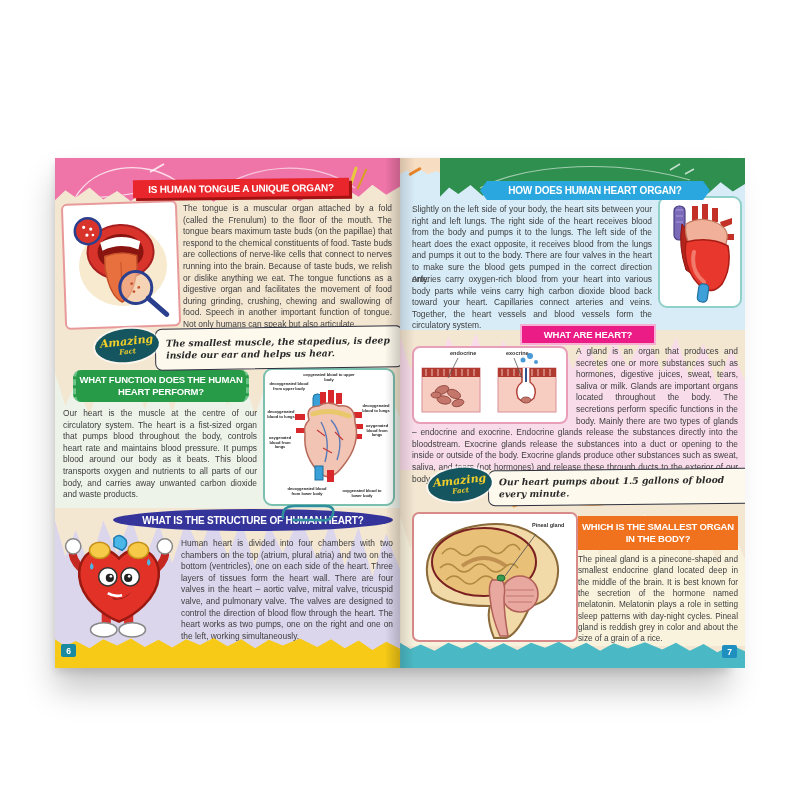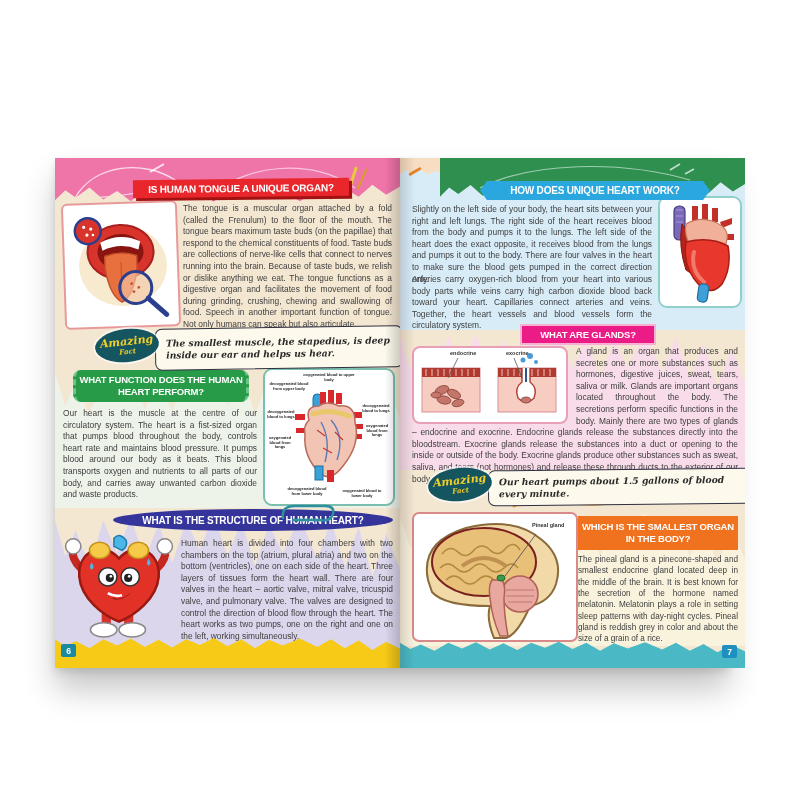--- a/index.html
+++ b/index.html
@@ -158,21 +158,21 @@
       <div class="torn-b" style="position:absolute;left:0;top:0;width:200px;height:18px;background:var(--peach_band);"></div>
       <div class="torn-b" style="position:absolute;left:40px;top:0;width:305px;height:42px;background:var(--green_band);">
         <svg width="305" height="42">
           <path d="M40 30 C 90 4, 180 2, 250 22" fill="none" stroke="rgba(255,255,255,.55)" stroke-width="1.2"></path>
           <path d="M230 12 l10 -6 M245 16 l9 -5" stroke="rgba(255,255,255,.7)" stroke-width="1.6"></path>
         </svg>
       </div>
       <div style="position:absolute;left:8px;top:12px;width:14px;height:3px;background:#e88428;transform:rotate(-30deg);border-radius:2px;"></div>
 
       <div class="banner" style="position:absolute;left:80px;top:23px;width:230px;height:19px;background:var(--banner_blue);font-size:10px;clip-path:polygon(3% 0,97% 0,100% 50%,97% 100%,3% 100%,0 50%);">
-        <span>HOW DOES UNIQUE HEART WORK?</span>
+        <span>HOW DOES HUMAN HEART ORGAN?</span>
       </div>
 
       <div class="para" style="position:absolute;left:12px;top:46px;width:240px;">Slightly on the left side of your body, the heart sits between your right and left lungs. The right side of the heart receives blood from the body and pumps it to the lungs. The left side of the heart does the exact opposite, it receives blood from the lungs and pumps it out to the body. There are four valves in the heart to make sure the blood gets pumped in the correct direction only.</div>
       <div class="para" style="position:absolute;left:12px;top:116px;width:240px;">Arteries carry oxygen-rich blood from your heart into various body parts while veins carry high carbon dioxide blood back toward your heart. Capillaries connect arteries and veins. Together, the heart vessels and blood vessels form the circulatory system.</div>
 
       <div class="panel" style="left:258px;top:38px;width:80px;height:108px;border:2px solid #8fd0c8;border-radius:9px;">
         <svg viewBox="0 0 80 108" width="80" height="108">
           <rect x="14" y="8" width="11" height="34" rx="5" fill="#7a6ab8" stroke="#4a3f80" stroke-width="1.2"></rect>
           <line x1="16" y1="12" x2="23" y2="12" stroke="#9a8ad0" stroke-width="1.5"></line>
           <line x1="16" y1="18" x2="23" y2="18" stroke="#9a8ad0" stroke-width="1.5"></line>
@@ -185,21 +185,21 @@
           <path d="M26 26 Q44 16 62 28 Q70 34 66 46 L30 48 Q24 36 26 26 Z" fill="#f0b09a" stroke="#c47a5e" stroke-width="1.2"></path>
           <path d="M26 44 Q22 70 40 88 Q52 98 62 86 Q72 70 68 48 Q50 38 26 44 Z" fill="#e8372c" stroke="#a81c14" stroke-width="1.5"></path>
           <path d="M34 54 Q30 72 44 84" stroke="#f27a6a" stroke-width="4" fill="none" stroke-linecap="round"></path>
           <rect x="38" y="86" width="10" height="18" rx="4" fill="#3f9fd8" stroke="#1f6f9e" stroke-width="1.2" transform="rotate(8 43 95)"></rect>
         </svg>
       </div>
 
       <div class="torn-t" style="position:absolute;left:0;top:164px;width:345px;height:148px;background:var(--pink_section);"></div>
 
       <div class="banner" style="position:absolute;left:120px;top:166px;width:132px;height:17px;background:var(--banner_magenta);border:2px solid #f7b0d4;font-size:9.5px;">
-        <span>WHAT ARE GLANDS?</span>
+        <span>WHAT ARE HEART?</span>
       </div>
 
       <div style="position:absolute;left:12px;top:188px;width:326px;">
         <div class="panel" style="position:relative;float:left;width:152px;height:74px;border:2px solid #e8a0b8;border-radius:8px;margin:0 8px 3px 0;">
           <svg viewBox="0 0 152 74" width="152" height="74" style="position:absolute;left:0;top:0;">
             <rect x="8" y="20" width="58" height="44" fill="#f7cdc2" stroke="#d8909a" stroke-width="1"></rect>
             <rect x="8" y="20" width="58" height="9" fill="#b03a30"></rect>
             <g stroke="#f0c0b8" stroke-width="1">
                 <line x1="12" y1="21" x2="12" y2="28"></line>
                 <line x1="18" y1="21" x2="18" y2="28"></line>

